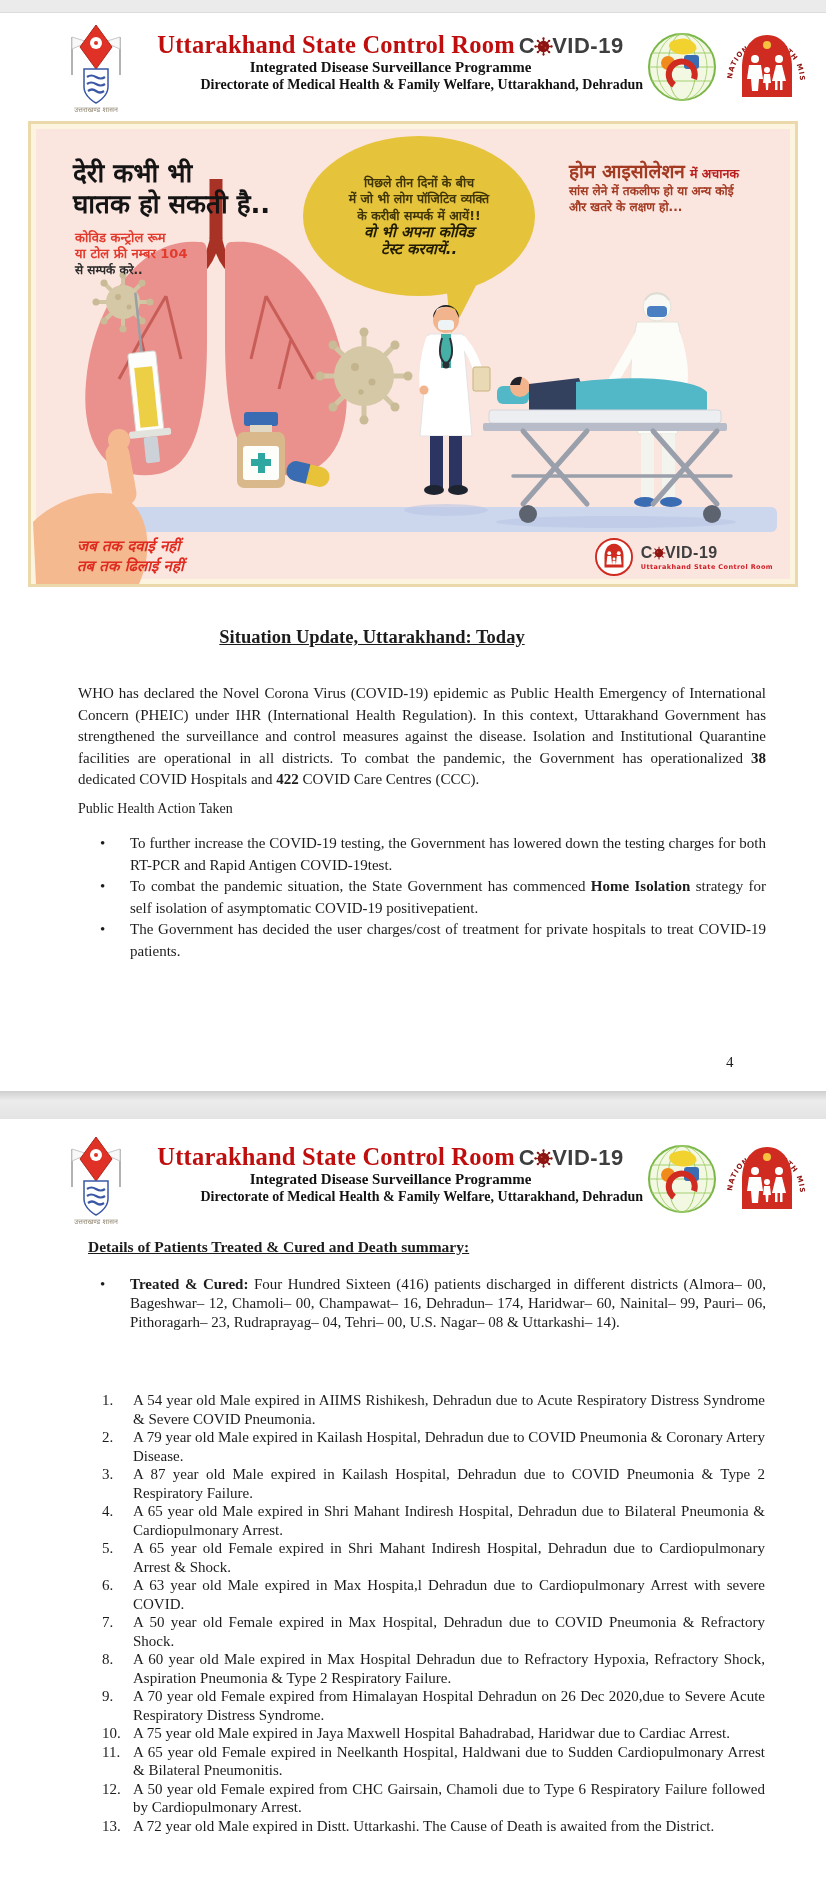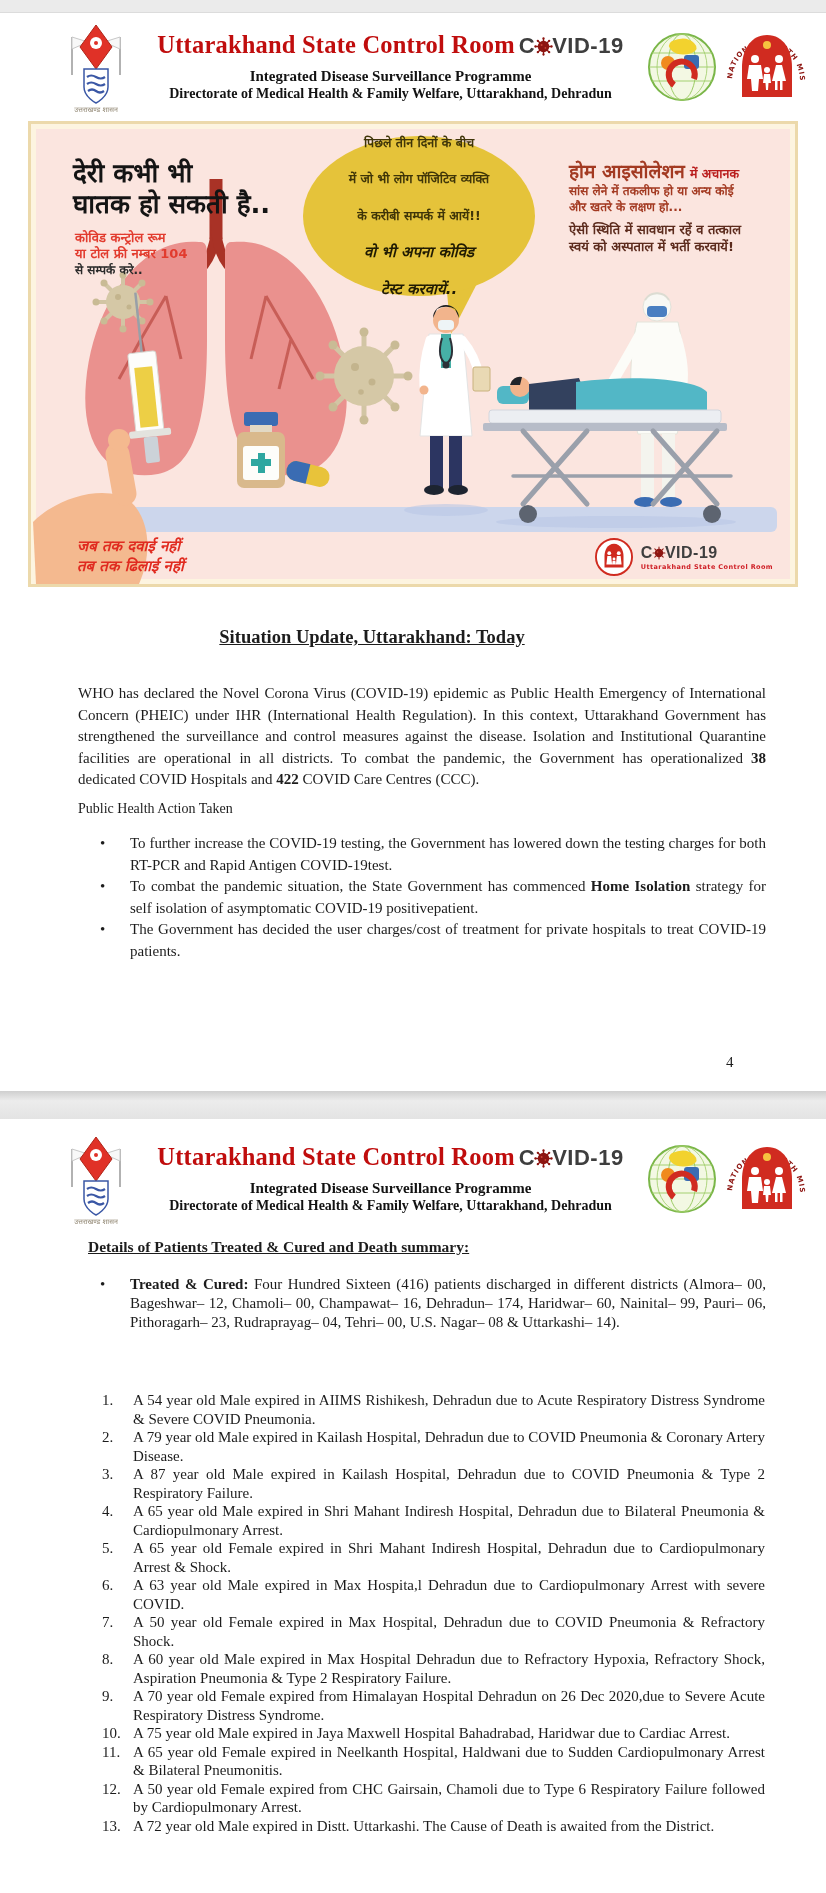--- a/index.html
+++ b/index.html
@@ -17,37 +17,37 @@
   .hdr { position:absolute; left:0; width:826px; height:112px; top:0; }
   .page2 .hdr { top:6px; }
   .emblem { position:absolute; left:52px; top:10px; width:88px; height:92px; }
   .emblem-cap { font-size:7px; fill:#8a7f6a; font-family:"DejaVu Sans",sans-serif; }
   .hdr-center { position:absolute; left:138px; top:18px; width:505px; text-align:center; }
   .hdr-title { display:flex; justify-content:center; align-items:baseline; white-space:nowrap; }
   .hdr-title-red { font-size:24.5px; font-weight:bold; color:#c00d0d; letter-spacing:0.2px; }
   .covid-word { font-family:"Liberation Sans","DejaVu Sans",sans-serif; font-weight:900; font-size:22px;
                 color:#3e3e3e; letter-spacing:0.5px; margin-left:4px; display:inline-flex; align-items:center; }
   .virus-o { width:19px; height:19px; margin:0 -1px; }
-  .hdr-sub1 { font-size:15px; font-weight:bold; margin-top:9px; color:#121212; }
-  .hdr-sub2 { font-size:14px; font-weight:bold; color:#121212; margin-top:1px; }
+  .hdr-sub1 { font-size:15px; font-weight:bold; margin-top:0; color:#121212; }
+  .hdr-sub2 { font-size:14px; font-weight:bold; color:#121212; margin-top:1px;text-align:right; }
   .globe-logo { position:absolute; left:646px; top:18px; width:72px; height:72px; }
   .nhm-logo { position:absolute; left:724px; top:8px; width:84px; height:92px; }
   .nhm-arc { font-size:7px; font-weight:bold; fill:#8d1511; letter-spacing:1px; font-family:"DejaVu Sans",sans-serif; }
 
   
   .poster { position:absolute; left:28px; top:108px; width:770px; height:466px;
             background:#fbe5df; border:3px solid #ecd9ab; box-shadow:inset 0 0 0 5px #fdf4e0; }
   .poster-svg { position:absolute; left:0; top:0; width:764px; height:460px; }
   .p-txt { position:absolute; font-family:"DejaVu Sans","Liberation Sans",sans-serif; z-index:2; }
   .p-headline { left:42px; top:34px; font-size:26px; font-weight:800; color:#141414; line-height:31px; }
   .p-contact { left:44px; top:106px; color:#e23b2e; font-size:13px; font-weight:700; line-height:16px; }
   .p-contact .blk { color:#2a2a2a; font-size:12px; }
   .p-bubble { left:272px; top:12px; width:232px; height:160px; background:#e5c33a; border-radius:50%;
               display:flex; flex-direction:column; justify-content:center; text-align:center;
-              color:#3f3508; font-size:12.5px; font-weight:700; line-height:16.5px;gap:20px; }
+              color:#3f3508; font-size:12.5px; font-weight:700; line-height:16.5px; }
   .p-bubble .big { font-size:15px; font-weight:800; color:#201b03; font-style:italic;text-align:center; }
   .p-right { left:538px; top:34px; width:228px; }
   .p-right-head { color:#a33a22; font-size:19px; font-weight:800; }
   .p-right-head-suffix { color:#b91c1c; font-size:12.5px; font-weight:700; }
   .p-right-line { color:#a33a22; font-size:12px; font-weight:700; line-height:15.5px; }
   .p-right-bold { color:#5c2b1d; font-size:13px; font-weight:800; line-height:16.5px; margin-top:7px; }
   .p-slogan { left:46px; top:412px; color:#e02b20; font-size:15px; font-weight:800; line-height:20px; font-style:italic; }
   .p-brand { position:absolute; right:22px; top:412px; display:flex; align-items:center; gap:8px; z-index:2; }
   .p-nhm-mini { width:38px; height:42px; }
   .p-covid-row { font-family:"Liberation Sans","DejaVu Sans",sans-serif; font-weight:900; font-size:16px;
@@ -331,24 +331,20 @@
         <div>के करीबी सम्पर्क में आयें!!</div>
         <div class="big">वो भी अपना कोविड</div>
         <div class="big">टेस्ट करवायें..</div>
       </div>
 
       <div class="p-txt p-right">
         <div><span class="p-right-head">होम आइसोलेशन</span>
              <span class="p-right-head-suffix">में अचानक</span></div>
         <div class="p-right-line">सांस लेने में तकलीफ हो या अन्य कोई</div>
         <div class="p-right-line">और खतरे के लक्षण हो...</div>
-        <div class="p-right-bold">
-          <div>ऐसी स्थिति में सावधान रहें व तत्काल</div>
-          <div>स्वयं को अस्पताल में भर्ती करवायें!</div>
-        </div>
       </div>
 
       <div class="p-txt p-slogan">
         <div>जब तक दवाई नहीं</div>
         <div>तब तक ढिलाई नहीं</div>
       </div>
 
       <div class="p-brand">
         <svg class="p-nhm-mini" viewBox="0 0 40 44">
           <circle cx="20" cy="22" r="19" fill="#ffffff" stroke="#d02b20" stroke-width="2"></circle>

